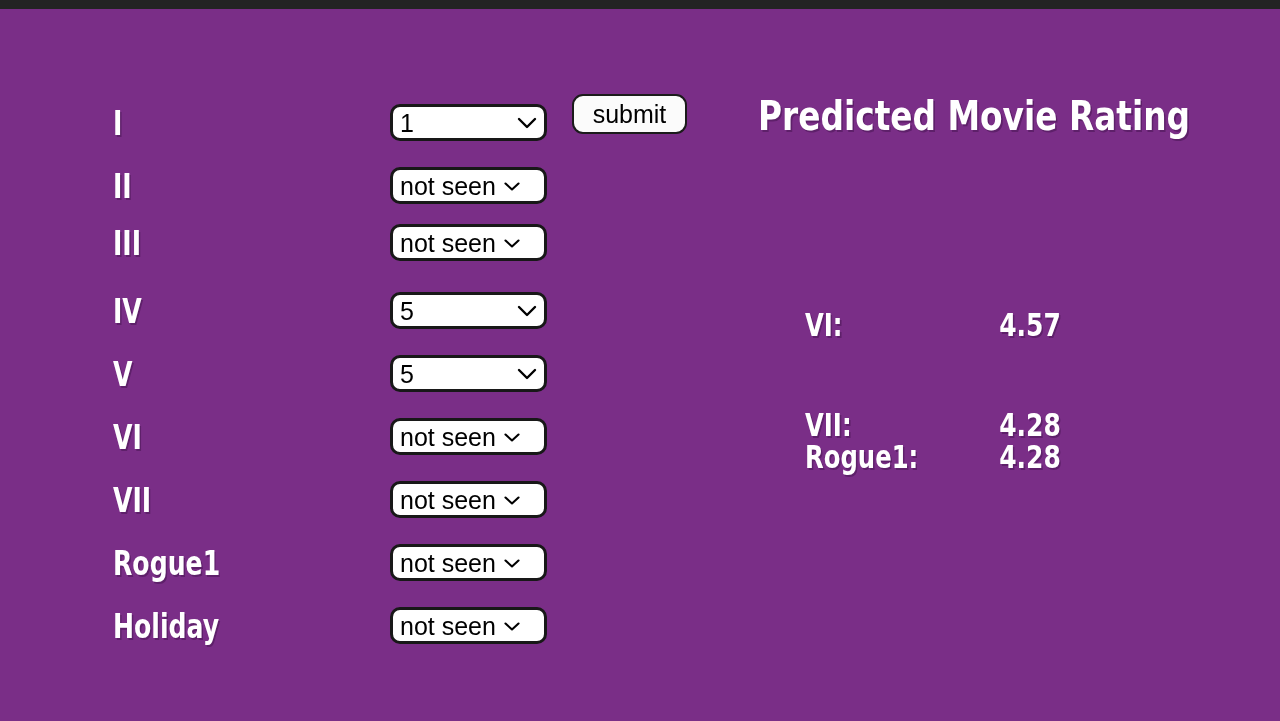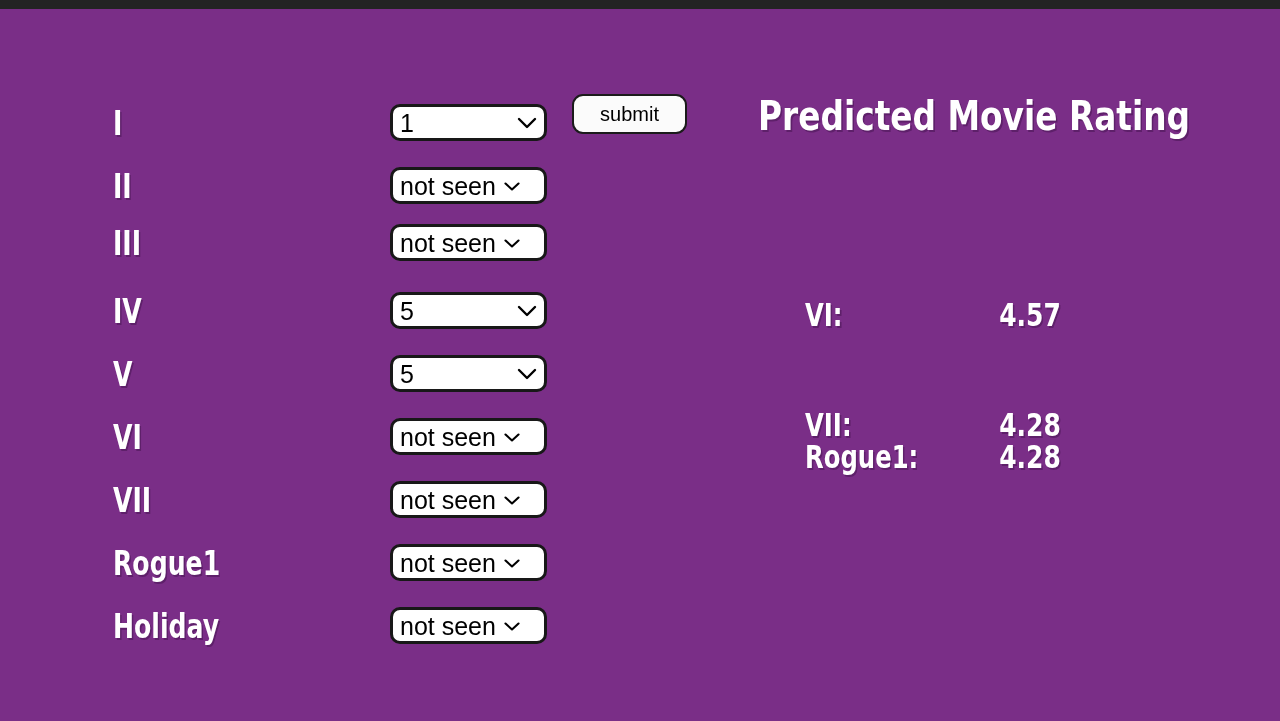--- a/index.html
+++ b/index.html
@@ -119,21 +119,21 @@
     left: 572px;
     top: 85px;
     width: 115px;
     height: 40px;
     background: #fbfbfb;
     border: 2px solid #1b1b1b;
     border-radius: 11px;
     box-sizing: border-box;
     color: #000000;
     font-family: "Liberation Sans", sans-serif;
-    font-size: 20px;
+    font-size: 25px;
     line-height: 36px;
     text-align: center;
     cursor: pointer;
     padding: 0;
   }
 
   
   .results-panel {
     position: absolute;
     left: 720px;
@@ -320,21 +320,21 @@
       <button class="submit-button">submit</button>
 
     </div>
 
     <div class="results-panel">
 
       <div class="results-heading">Predicted Movie Rating</div>
 
 
 
-      <div class="result-row" style="top:282px;">
+      <div class="result-row" style="top:292px;">
         <span class="result-name">VI:</span>
         <span class="result-value">4.57</span>
       </div>
 
       <div class="result-row" style="top:347px;margin-top:45px;">
         <span class="result-name">VII:</span>
         <span class="result-value">4.28</span>
       </div>
 
       <div class="result-row" style="top:404px;margin-top:20px;">

